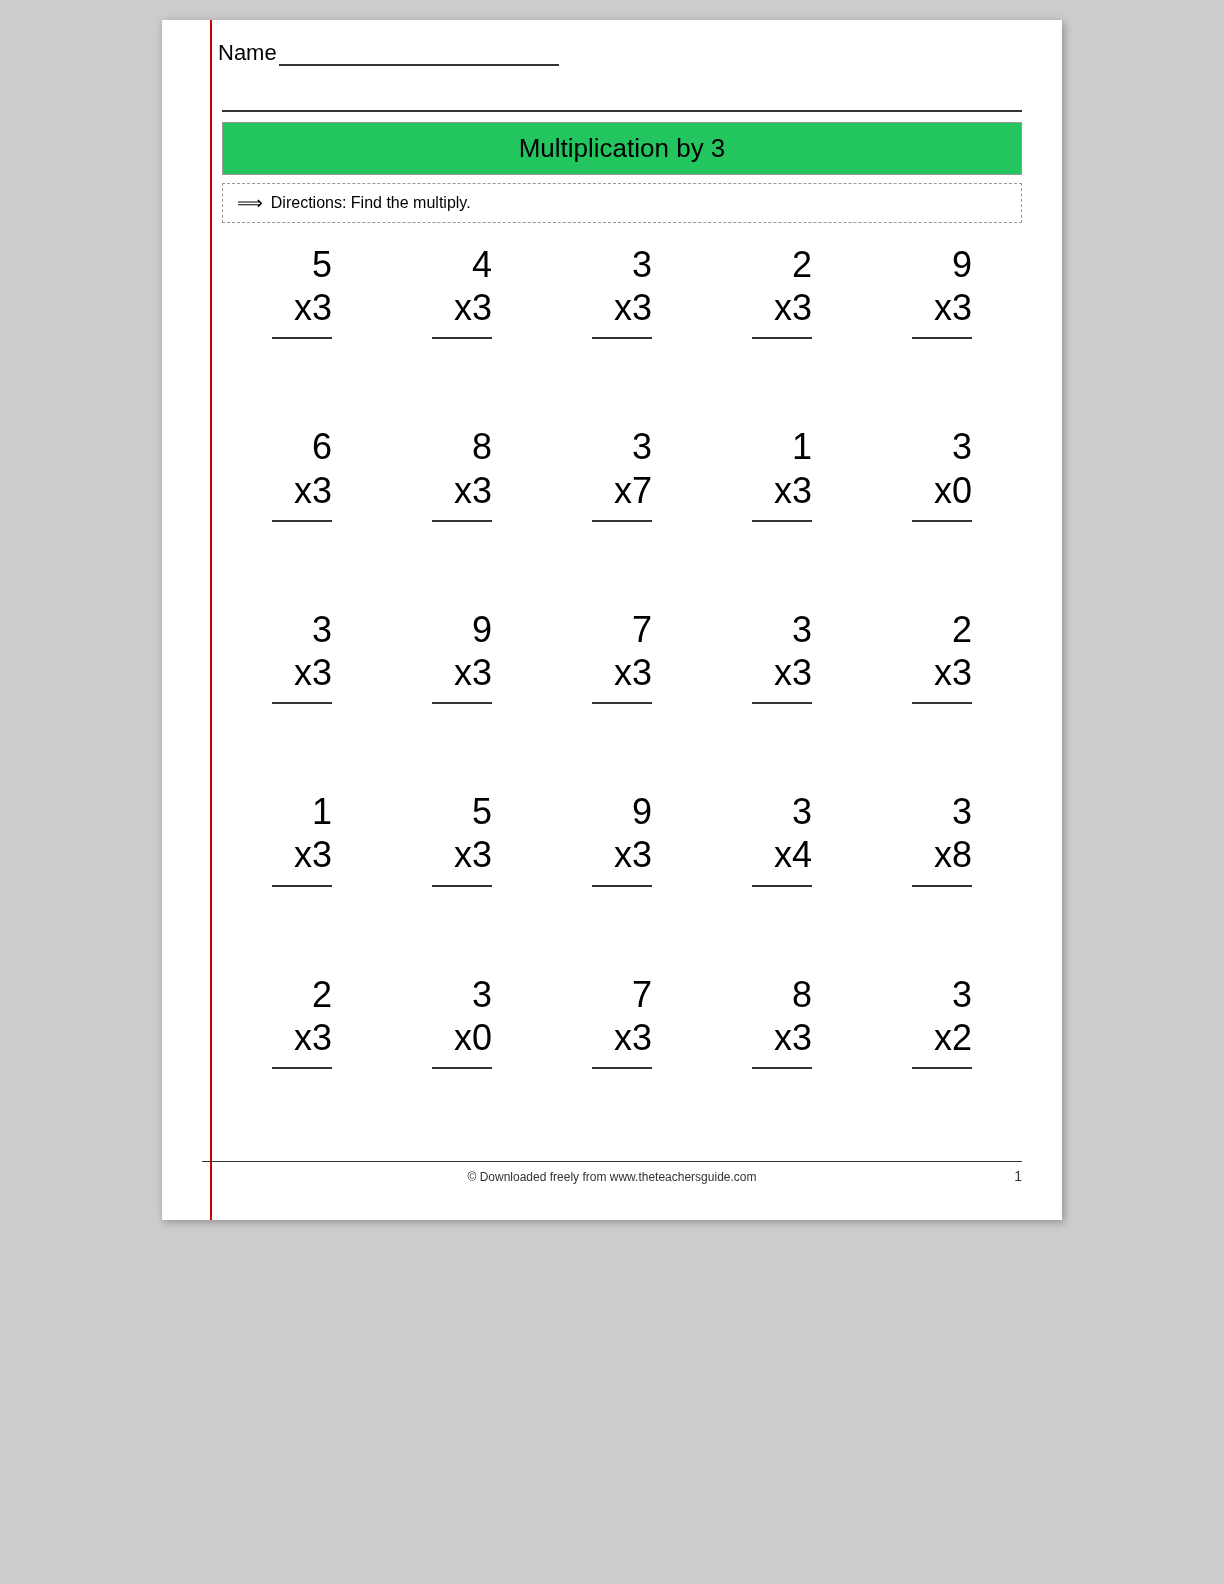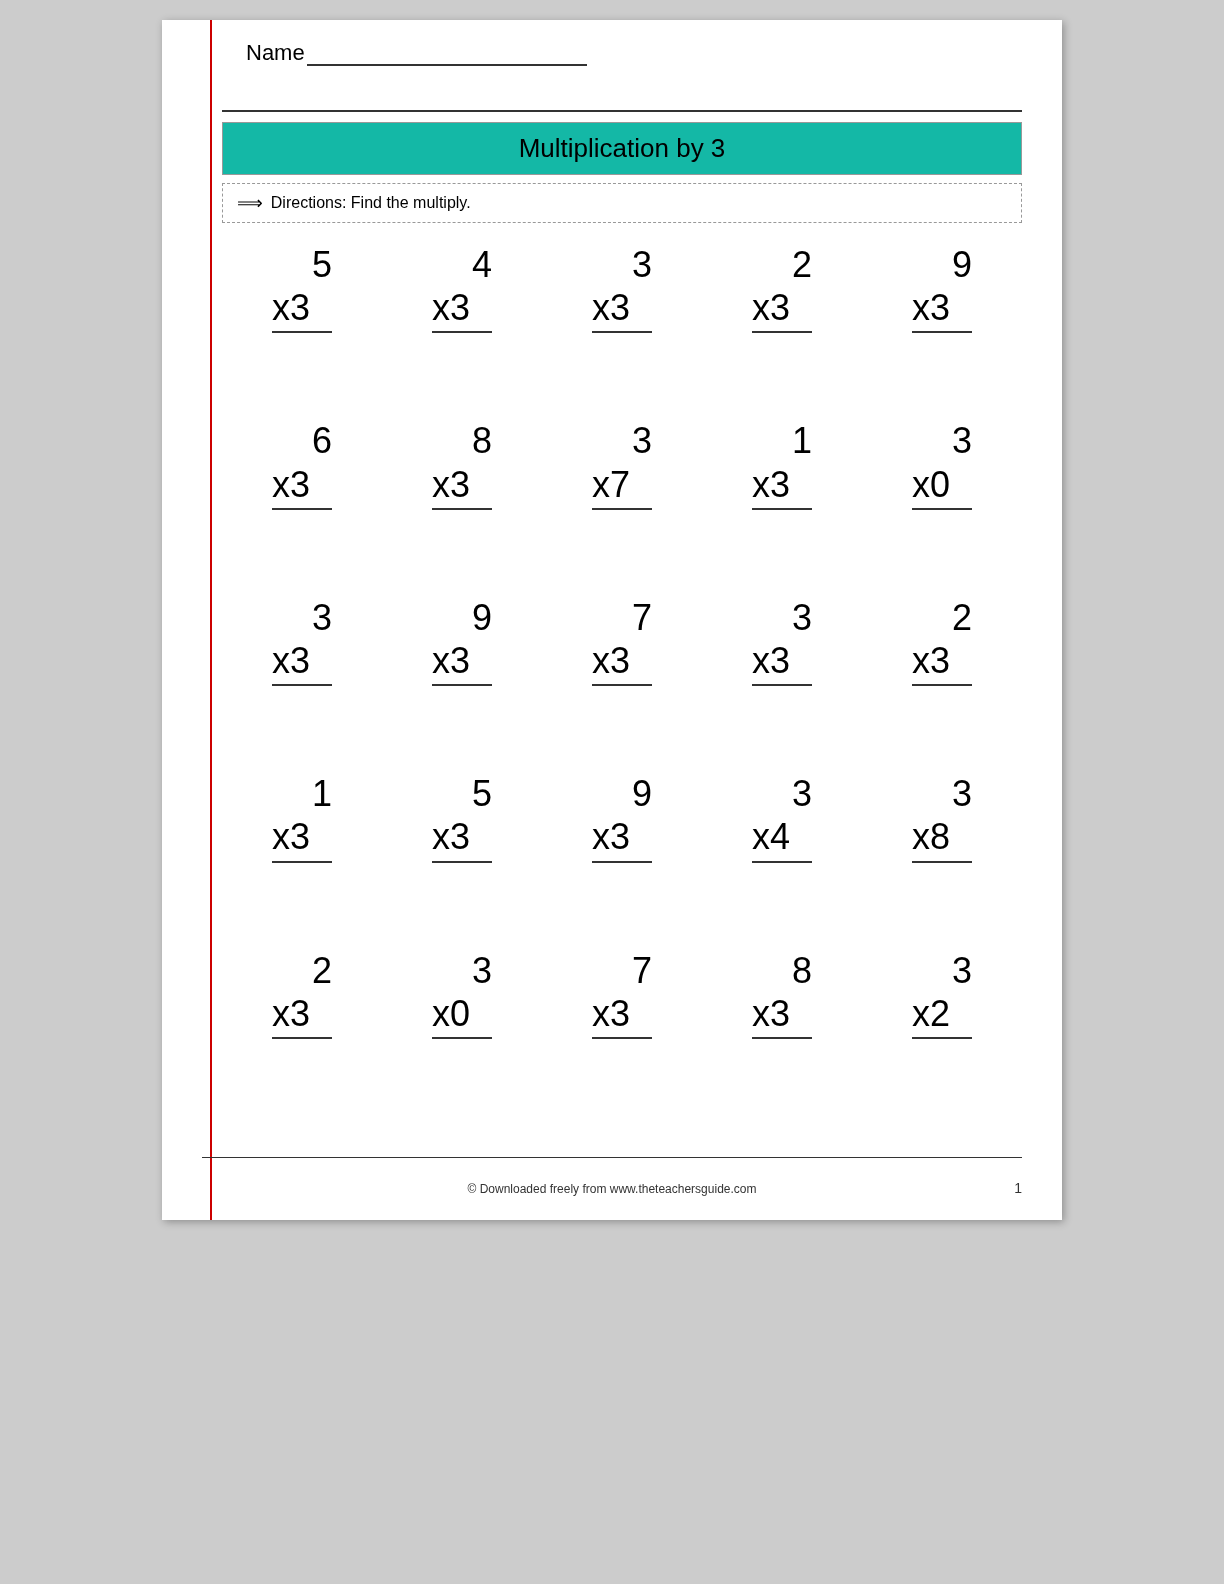--- a/index.html
+++ b/index.html
@@ -52,41 +52,41 @@
       font-size: 12px;
       line-height: 1.4;
       max-width: 200px;
     }
 
     .name-line {
       font-family: Arial, sans-serif;
       font-size: 22px;
       position: absolute;
       top: 20px;
-      left: 84px;
+      left: 56px;
       display: flex;
       align-items: flex-end;
       gap: 0;
     }
 
     .name-line-text {
       font-size: 22px;
     }
 
     .name-underline {
       display: inline-block;
       border-bottom: 2px solid #333;
       width: 280px;
       margin-left: 2px;
       height: 22px;
     }
 
     
     .title-box {
-      background: #14b8a6;
+      background: #22c55e;
       border: 1px solid #999;
       text-align: center;
       padding: 10px;
       font-size: 26px;
       font-weight: normal;
       margin-bottom: 8px;
     }
 
     
     .directions-box {
@@ -129,22 +129,22 @@
       font-size: 36px;
       line-height: 1.2;
       text-align: right;
       min-width: 60px;
     }
 
     .problem-bottom {
       font-size: 36px;
       border-bottom: 2px solid #333;
       min-width: 60px;
-      text-align: left;
-      padding-bottom: 2px;
+      text-align: right;
+      padding-bottom: 8px;
       line-height: 1.2;
     }
 
     .problem-answer {
       min-height: 36px;
       min-width: 60px;
     }
 
     
     .footer {
@@ -152,22 +152,22 @@
       bottom: 20px;
       left: 0;
       right: 0;
       display: flex;
       justify-content: center;
       align-items: flex-end;
       font-family: Arial, sans-serif;
       font-size: 12px;
       color: #333;
       border-top: 1px solid #333;
-      padding-top: 24px;
-      margin: 4px 40px;
+      padding-top: 8px;
+      margin: 16px 40px;
     }
 
     .footer-page {
       position: absolute;
       right: 0;
       font-size: 14px;
     }
   </style>
 </head>
 <body>

